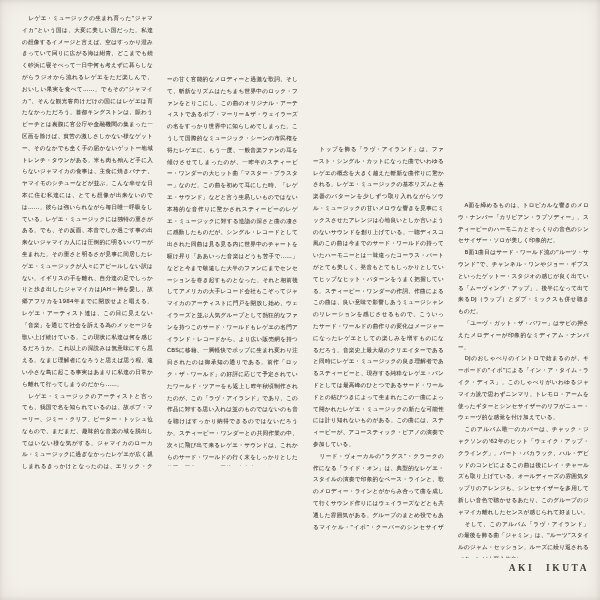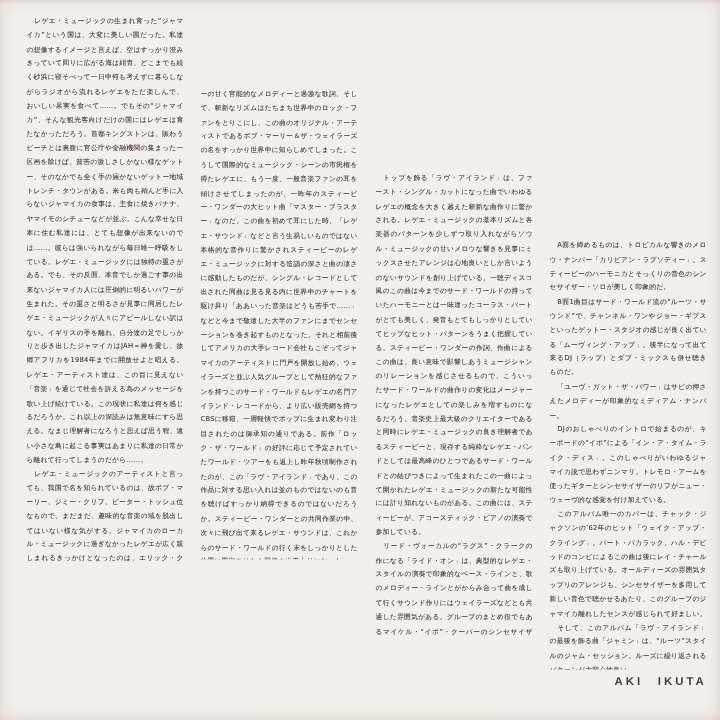--- a/index.html
+++ b/index.html
@@ -27,21 +27,21 @@
   }
   .col p { margin:0; text-indent:1.15em; }
   .col p.cont { text-indent:0; }
   #col1 { left:22px;  top:13px;  height:459px; }
   #col2 { left:167px; top:74px;  height:392px; }
   #col3 { left:313px; top:144px; height:390px; }
   #col4 { left:458px; top:200px; height:358px; }
   .signature {
     position:absolute; left:448px; top:563px; width:141px;
     text-align:right;
-    font-family:Liberation Sans, sans-serif;
+    font-family:Liberation Serif, serif;
     font-size:9.5px; font-weight:bold;
     letter-spacing:2.5px; word-spacing:7px;
     color:#45403a;
   }
 </style>
 </head>
 <body>
 
 <div class="page">
 

